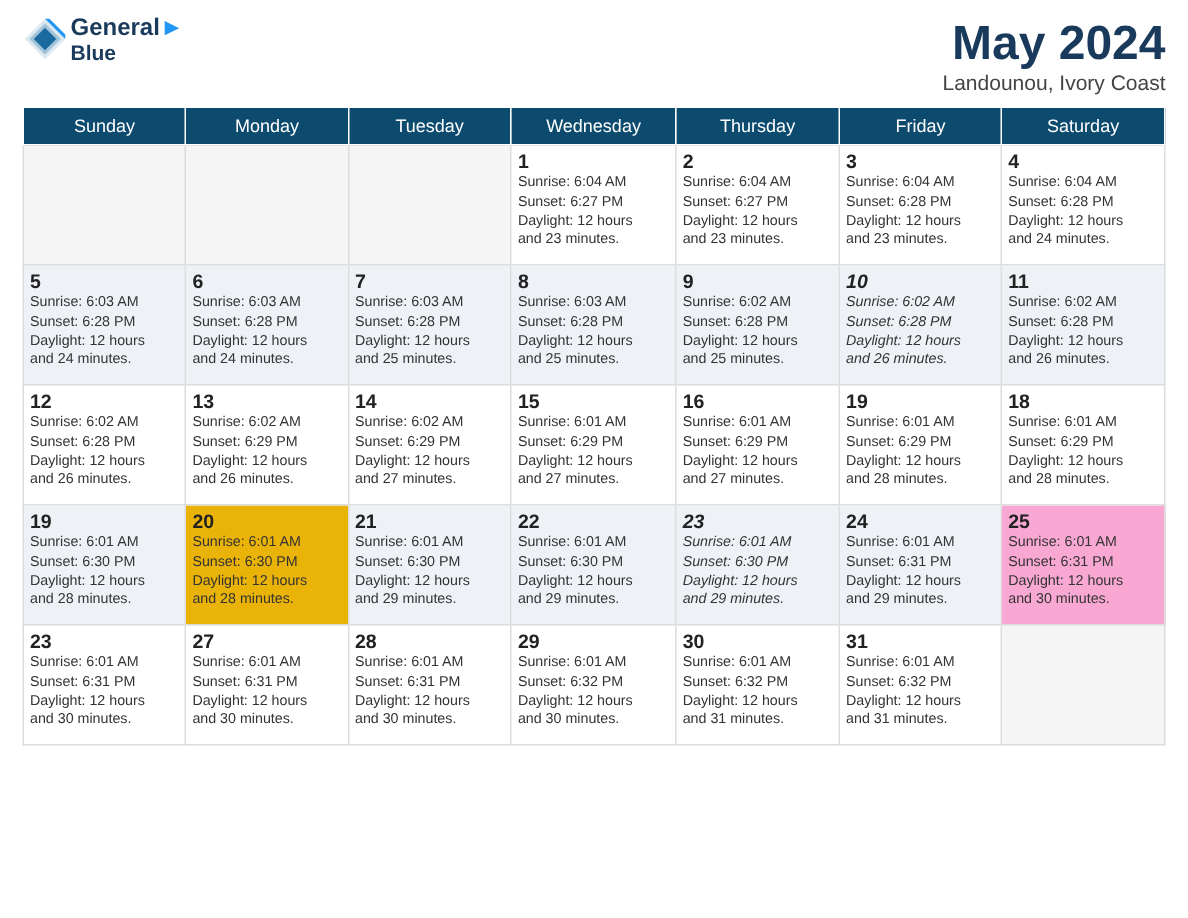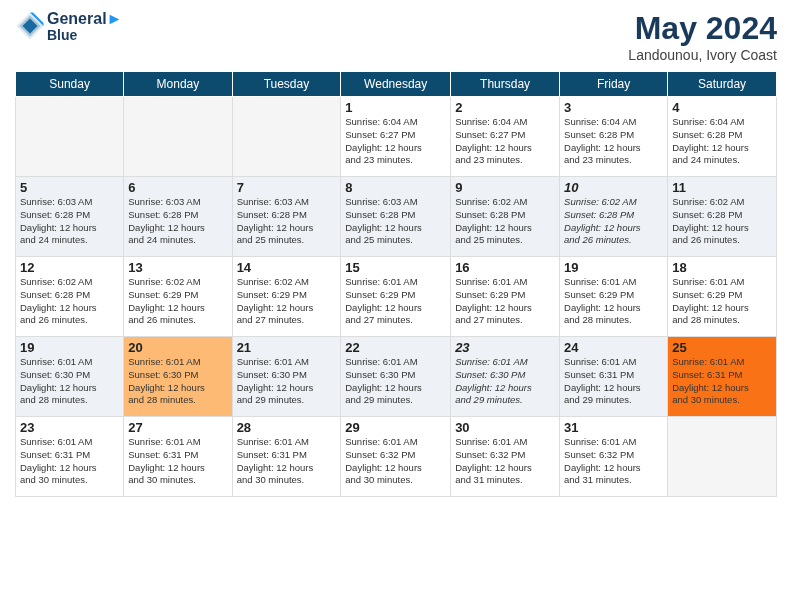--- a/index.html
+++ b/index.html
@@ -256,21 +256,21 @@
           </td>
         </tr>
         <tr>
           <td class="cal-cell" style="background: rgb(238, 242, 246);">
             <span class="day-num">19</span>
             <div class="info" style="white-space: pre-line;">Sunrise: 6:01 AM
 Sunset: 6:30 PM
 Daylight: 12 hours
 and 28 minutes.</div>
           </td>
-          <td class="cal-cell" style="background: #fdba74;">
+          <td class="cal-cell" style="background: #eab308;">
             <span class="day-num">20</span>
             <div class="info" style="white-space: pre-line;">Sunrise: 6:01 AM
 Sunset: 6:30 PM
 Daylight: 12 hours
 and 28 minutes.</div>
           </td>
           <td class="cal-cell" style="background: rgb(238, 242, 246);">
             <span class="day-num">21</span>
             <div class="info" style="white-space: pre-line;">Sunrise: 6:01 AM
 Sunset: 6:30 PM
@@ -291,21 +291,21 @@
 Daylight: 12 hours
 and 29 minutes.</div>
           </td>
           <td class="cal-cell" style="background: rgb(238, 242, 246); margin-top: 38px;">
             <span class="day-num">24</span>
             <div class="info" style="white-space: pre-line;">Sunrise: 6:01 AM
 Sunset: 6:31 PM
 Daylight: 12 hours
 and 29 minutes.</div>
           </td>
-          <td class="cal-cell" style="background: #f97316;">
+          <td class="cal-cell" style="background: #f9a8d4;">
             <span class="day-num">25</span>
             <div class="info" style="white-space: pre-line;">Sunrise: 6:01 AM
 Sunset: 6:31 PM
 Daylight: 12 hours
 and 30 minutes.</div>
           </td>
         </tr>
         <tr>
           <td class="cal-cell">
             <span class="day-num">23</span>

